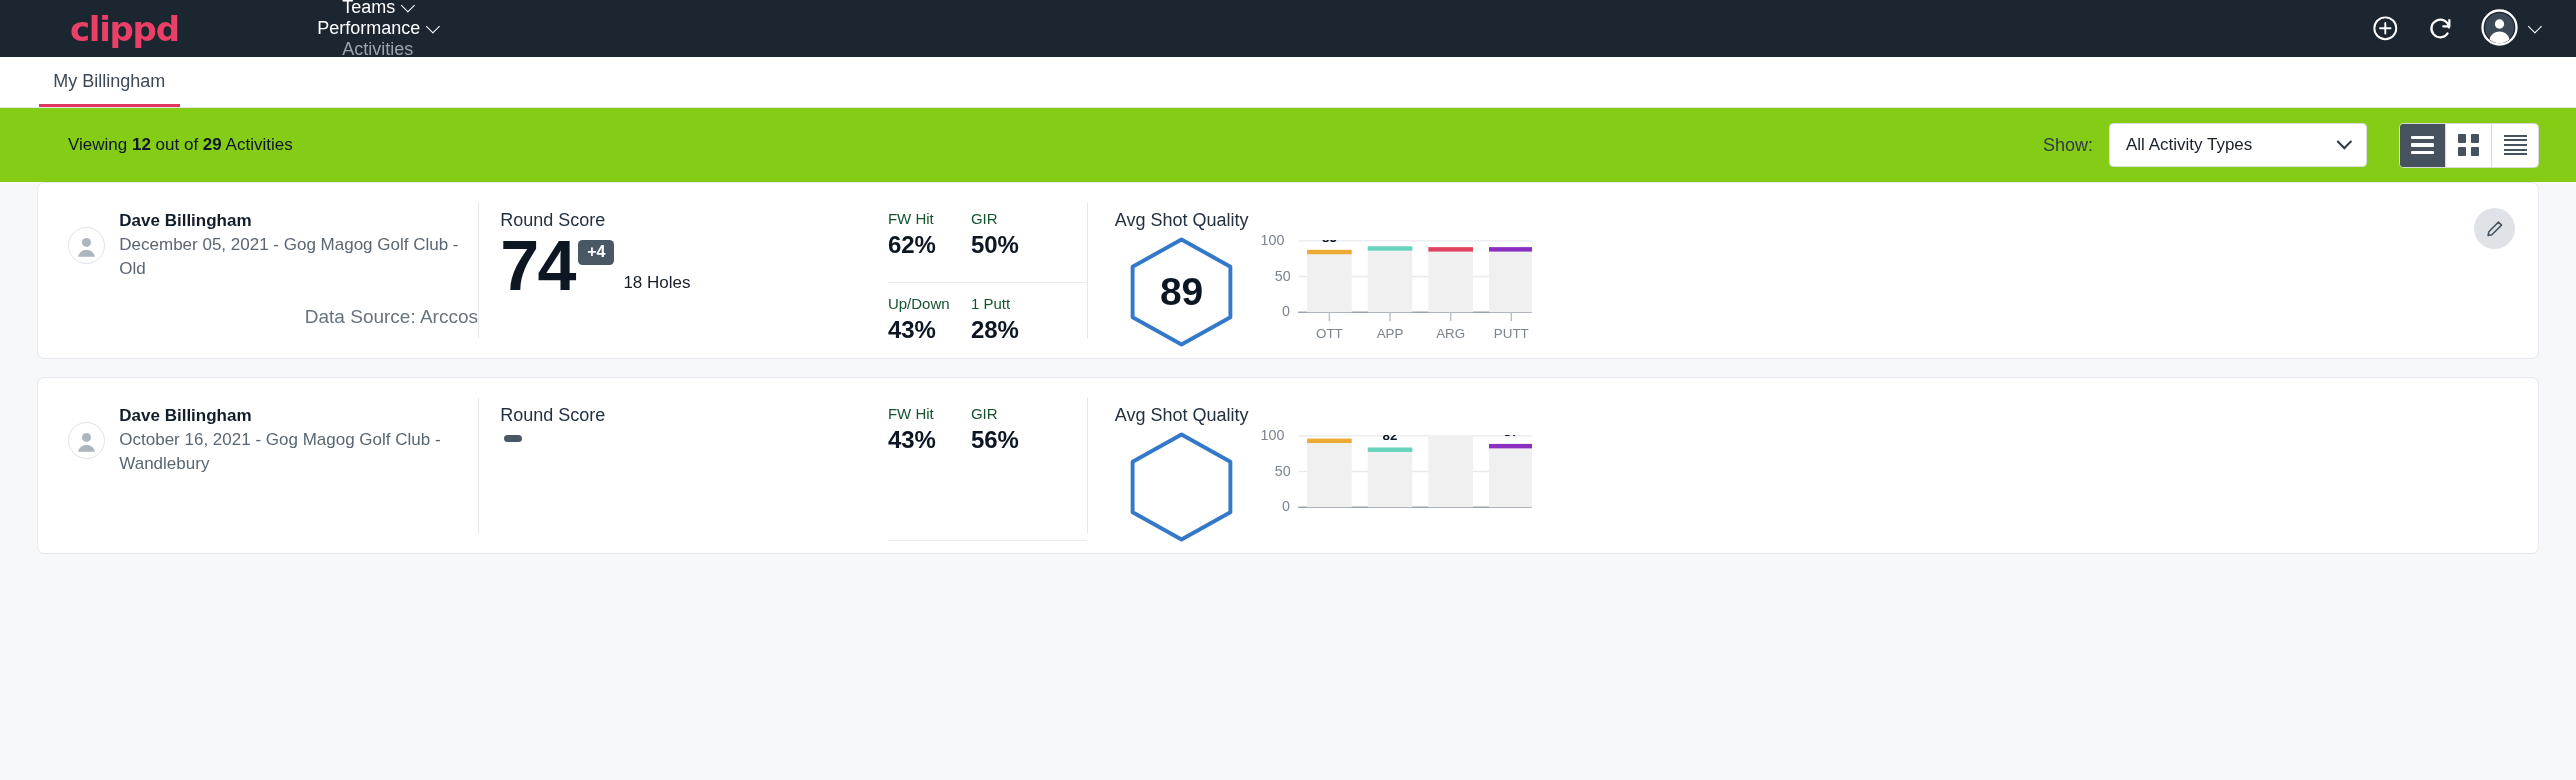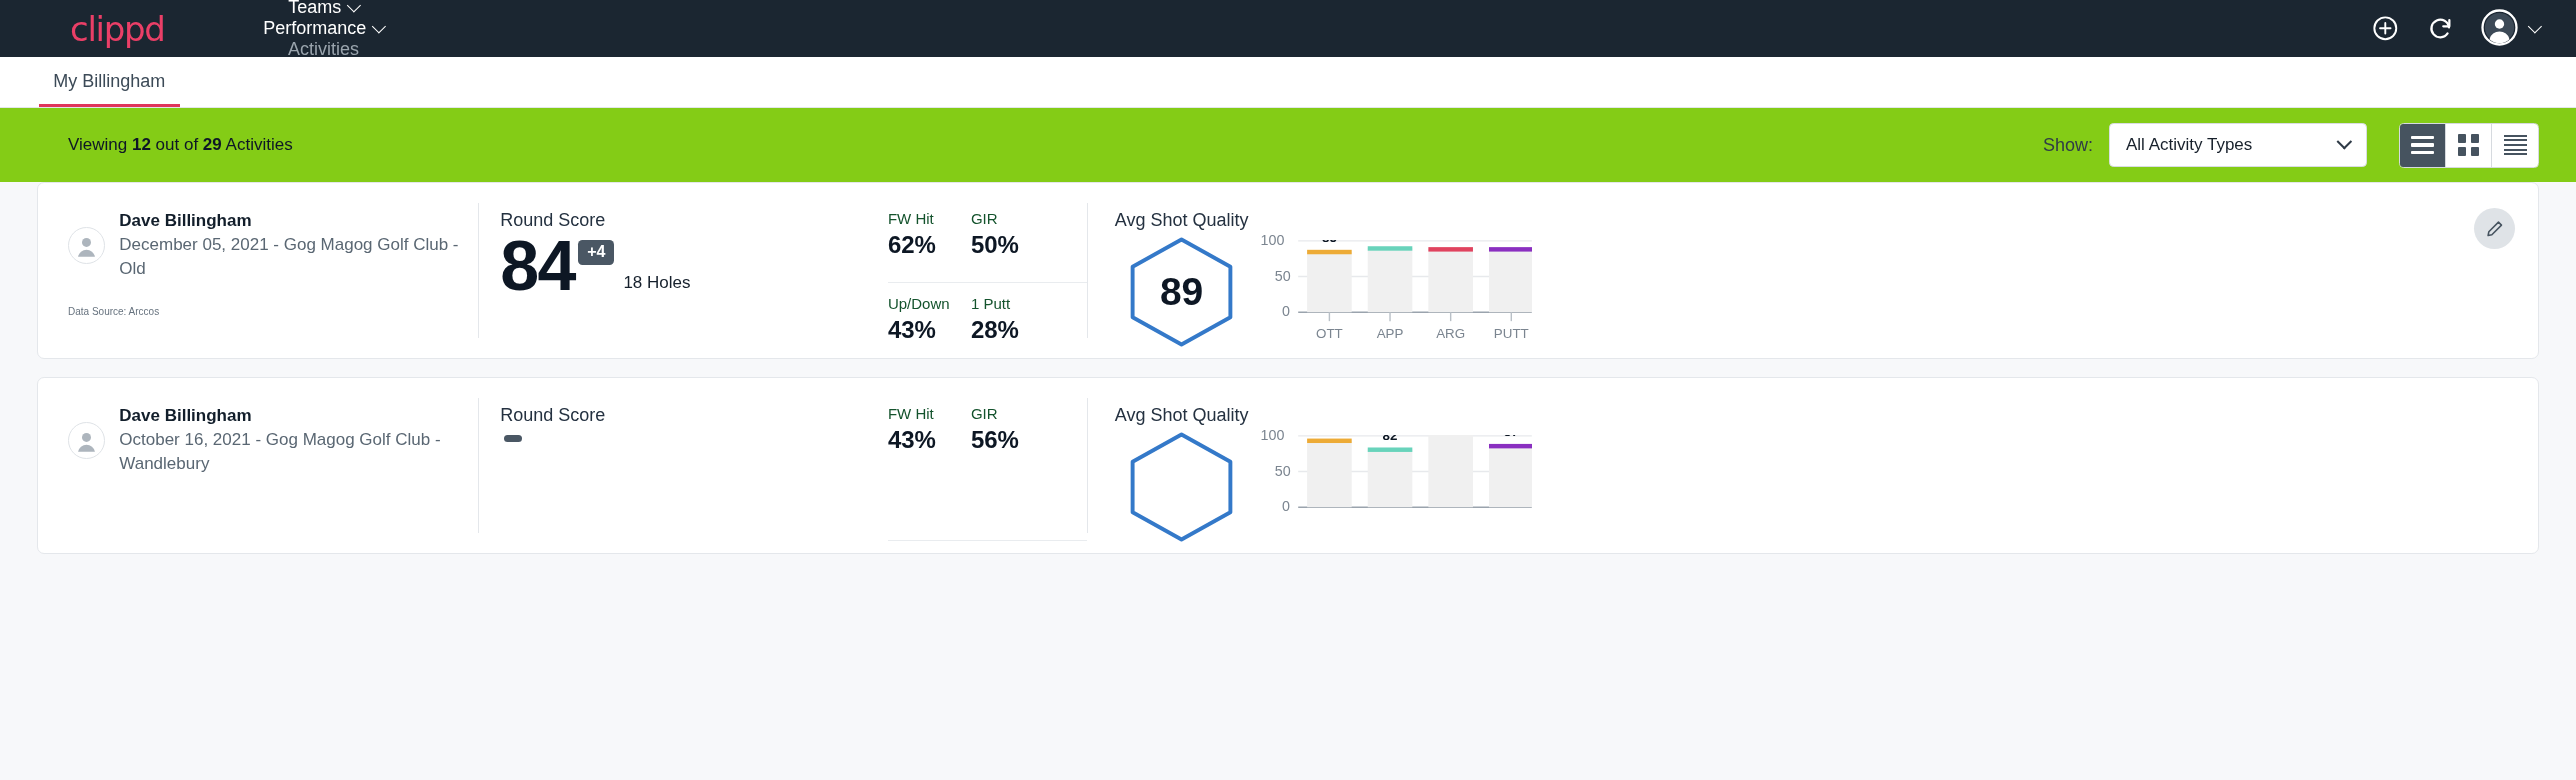--- a/index.html
+++ b/index.html
@@ -14,24 +14,24 @@
   .navbar {
     height: 57px;
     background: #1b2631;
     display: flex;
     align-items: center;
     padding: 0 36px 0 70px;
     position: relative;
   }
   .logo {
     font-size: 34px;
-    font-weight: 400;
+    font-weight: 700;
     color: #ea3f67;
     letter-spacing: -1.3px;
-    margin-right: 79px;
+    margin-right: 119px;
     line-height: 1;
     font-family: "DejaVu Sans", sans-serif;
   }
   .nav-links { display: flex; align-items: center; gap: 0px; flex-direction: column; }
   .nav-link {
     color: #ffffff;
     font-size: 18px;
     padding: 0 19.6px;
     display: flex;
     align-items: center;
@@ -186,21 +186,21 @@
     background: #fff;
     display: flex; align-items: center; justify-content: center;
     flex: 0 0 37px;
   }
   .who-name { font-size: 17px; font-weight: 700; color: #121e2b; line-height: 1.25; }
   .who-sub { font-size: 17px; color: #5a6773; line-height: 1.4; margin-top: 1.8px; }
   .card-title {
     font-size: 27px; font-weight: 700; color: #121e2b;
     margin-top: 21.4px;
   }
-  .data-source { font-size: 10px; color: #67737f; margin-top: 25px; }
+  .data-source { font-size: 19px; color: #67737f; margin-top: 25px; text-align: right; }
 
   .divider { width: 0.9px; background: #e4e7eb; margin: 19.6px 0; flex: 0 0 0.9px; }
 
   .col-score {
     flex: 0 0 409px;
     padding: 27px 0 0 21.4px;
   }
   .col-head { font-size: 18px; color: #243140; }
   .score-row { display: flex; align-items: flex-end; margin-top: 1.8px; }
   .score-num {
@@ -366,21 +366,21 @@
         </div>
       </div>
       <div class="data-source">Data Source: Arccos</div>
     </div>
 
     <div class="divider"></div>
 
     <div class="col-score">
       <div class="col-head">Round Score</div>
       <div class="score-row">
-        <span class="score-num">84</span>
+        <span class="score-num">74</span>
         <span class="badge-diff">+4</span>
         <span class="holes">18 Holes</span>
       </div>
     </div>
 
     <div class="col-stats">
       <div class="stat-grid">
         <div class="stat-cell top">
           <div class="stat-lbl">FW Hit</div>
           <div class="stat-val">62%</div>

